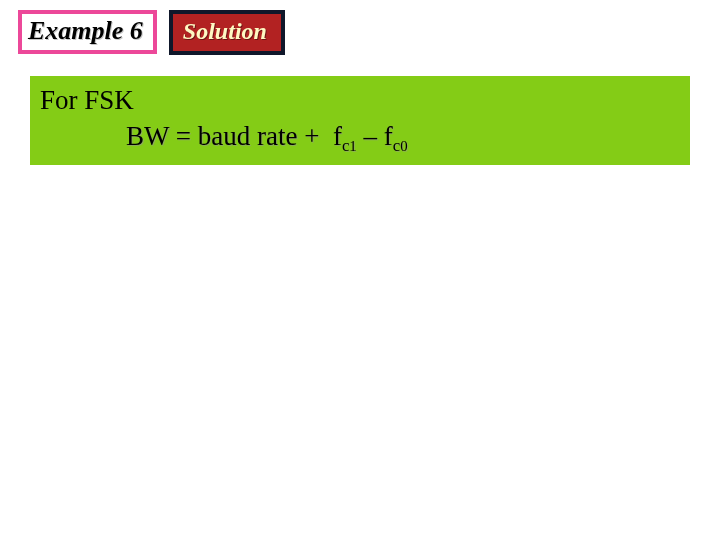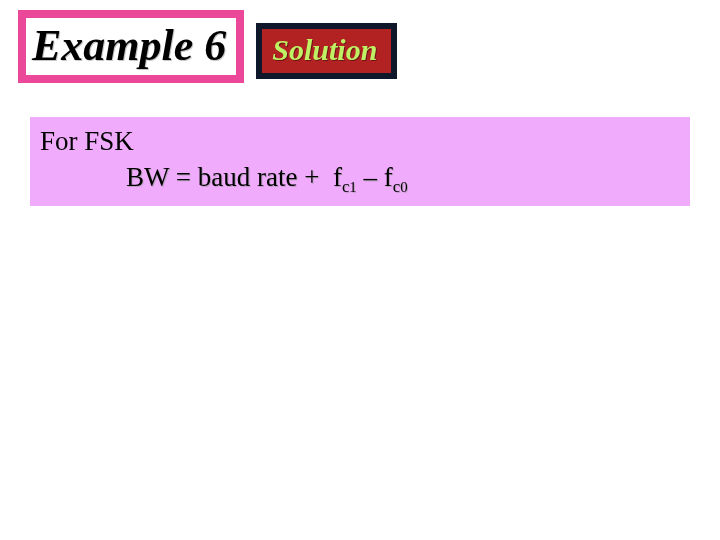--- a/index.html
+++ b/index.html
@@ -13,50 +13,50 @@
   }
   .slide {
     width: 720px;
     height: 540px;
     position: relative;
     box-sizing: border-box;
     padding: 10px 18px;
   }
   .example-box {
     display: inline-block;
-    border: 8px solid #ec4899;
+    border: 4px solid #ec4899;
     padding: 2px 10px 4px 6px;
-    font-size: 44px;
+    font-size: 26px;
     font-style: italic;
     font-weight: bold;
     color: #000;
     text-shadow: 1px 1px 0 rgba(160,160,160,0.6);
     margin-bottom: 22px;
   }
   .problem {
     font-size: 28px;
     line-height: 1.28;
     color: #000;
     margin: 0 4px 26px 4px;
   }
   .solution-box {
     display: inline-block;
     background: #b22222;
-    border: 6px solid #0f172a;
-    color: #bef264;
-    font-size: 30px;
+    border: 4px solid #0f172a;
+    color: #fef9c3;
+    font-size: 24px;
     font-style: italic;
     font-weight: bold;
     padding: 4px 14px 6px 10px;
     text-shadow: 1px 1px 0 rgba(0,0,0,0.4);
     margin: 0 0 14px 8px;
   }
   .work {
-    background: #f0abfc;
-    margin: 12px 12px;
+    background: #84cc16;
+    margin: 0 12px;
     padding: 6px 10px 10px 10px;
     font-size: 27px;
     line-height: 1.35;
     color: #000;
   }
   .work .shadow {
     text-shadow: 1px 1px 0 rgba(150,150,150,0.55);
   }
   .indent {
     display: inline-block;

